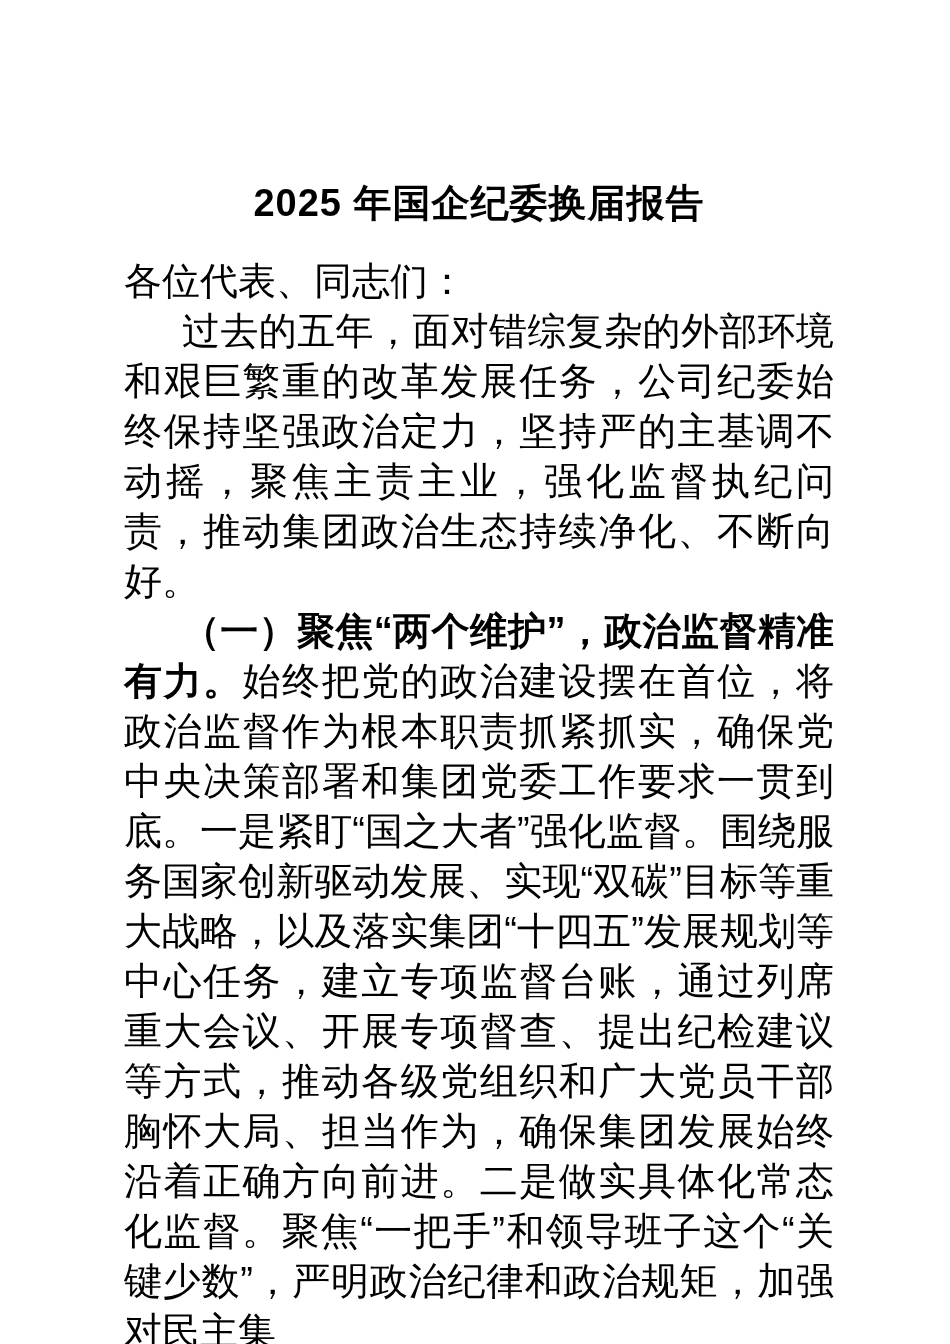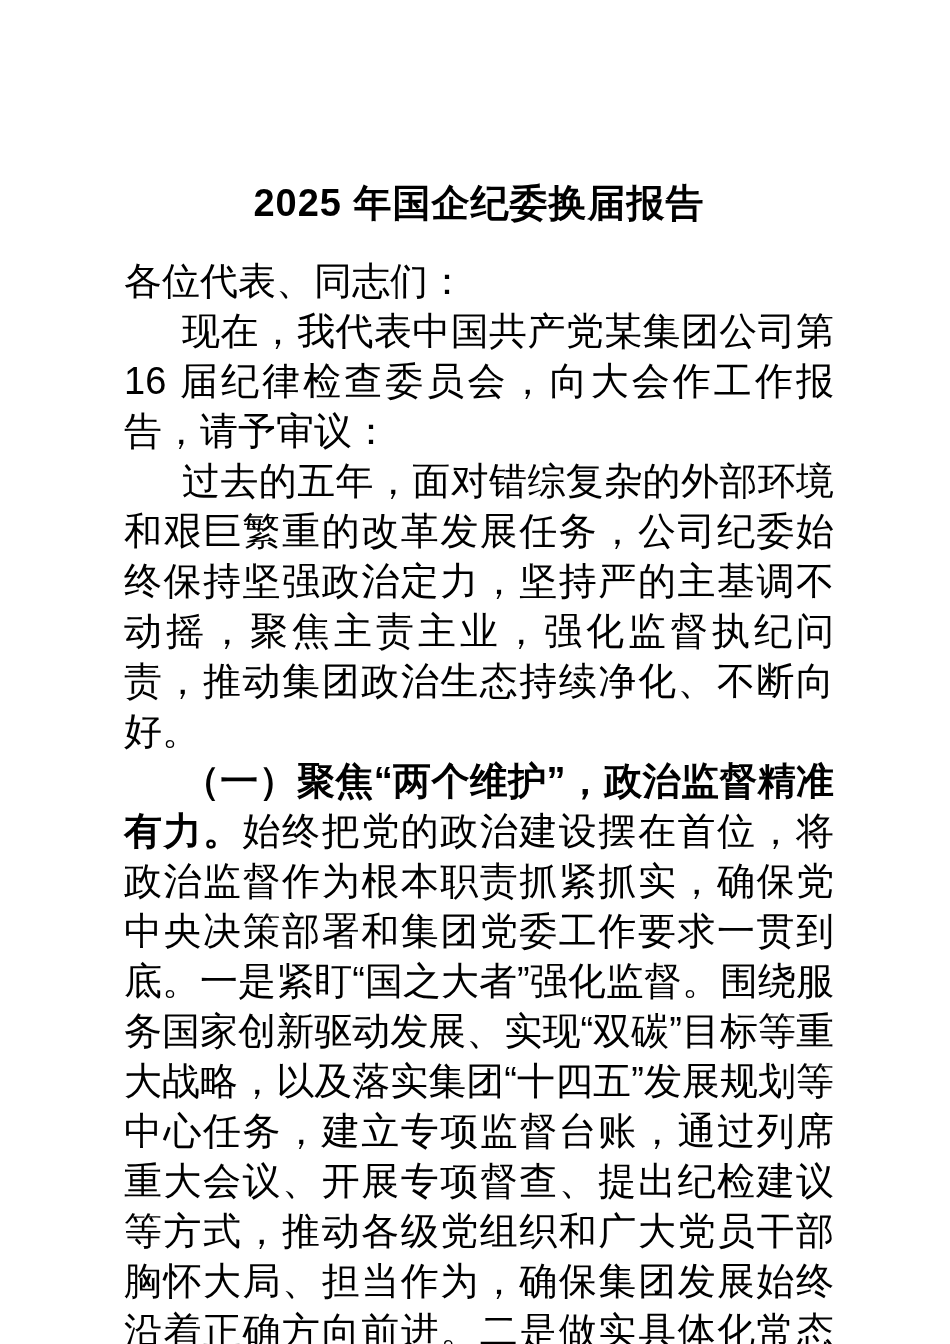--- a/index.html
+++ b/index.html
@@ -47,20 +47,19 @@
 </style>
 </head>
 <body>
 
 <div class="page">
 
   <h1 class="doc-title">2025 年国企纪委换届报告</h1>
 
   <p class="para">各位代表、同志们：</p>
 
-  <p class="para indent">现在，我代表中国共产党某集团公司第 16 届纪律检查委员会，向大会作工作报告，请予审议：</p>
 
 
   <p class="para indent">过去的五年，面对错综复杂的外部环境和艰巨繁重的改革发展任务，公司纪委始终保持坚强政治定力，坚持严的主基调不动摇，聚焦主责主业，强化监督执纪问责，推动集团政治生态持续净化、不断向好。</p>
 
   <p class="para indent"><span class="bold">（一）聚焦“两个维护”，政治监督精准有力。</span><span>始终把党的政治建设摆在首位，将政治监督作为根本职责抓紧抓实，确保党中央决策部署和集团党委工作要求一贯到底。一是紧盯“国之大者”强化监督。围绕服务国家创新驱动发展、实现“双碳”目标等重大战略，以及落实集团“十四五”发展规划等中心任务，建立专项监督台账，通过列席重大会议、开展专项督查、提出纪检建议等方式，推动各级党组织和广大党员干部胸怀大局、担当作为，确保集团发展始终沿着正确方向前进。二是做实具体化常态化监督。聚焦“一把手”和领导班子这个“关键少数”，严明政治纪律和政治规矩，加强对民主集</span></p>
 
 </div>
 
 </body></html>

